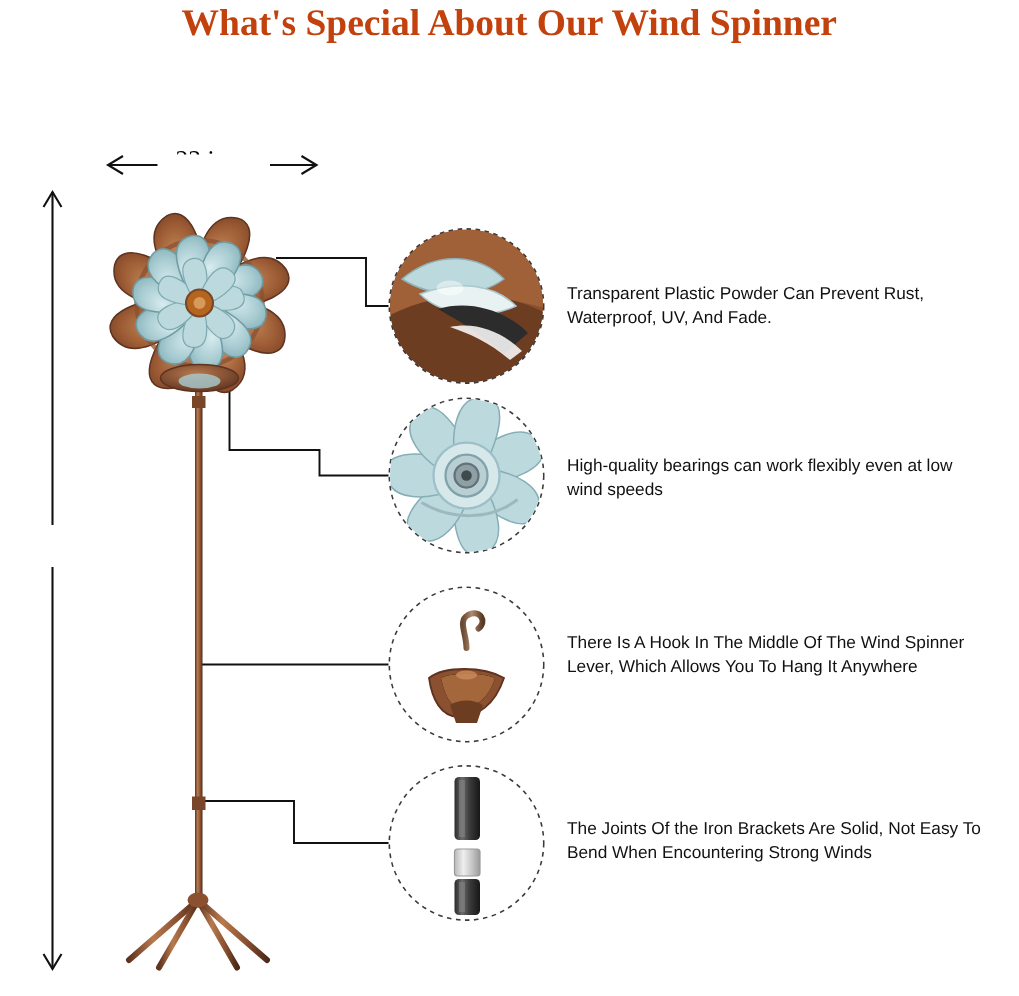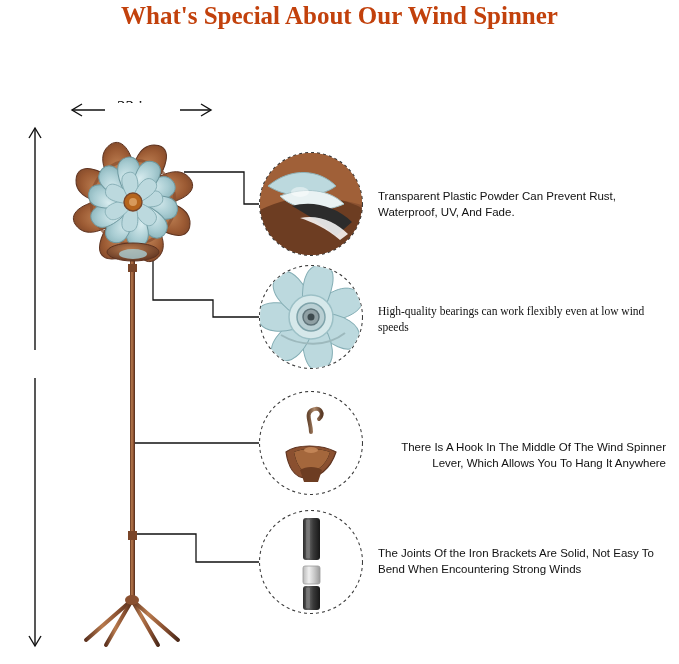--- a/index.html
+++ b/index.html
@@ -22,22 +22,22 @@
     font-size:17px;color:#000;white-space:nowrap;
   }
   #lbl-width{left:117px;top:97px;}
   #lbl-height{left:12px;top:355px;}
 
   .callout{
     position:absolute;font-family:"Liberation Sans", sans-serif;
     font-size:11.5px;line-height:16px;color:#111;
   }
   #co1{left:378px;top:188px;width:278px;}
-  #co2{left:378px;top:303px;width:272px;font-family:Liberation Serif, serif;}
-  #co3{left:378px;top:439px;width:288px;text-align:right;}
+  #co2{left:378px;top:303px;width:272px;}
+  #co3{left:378px;top:421px;width:288px;}
   #co4{left:378px;top:545px;width:292px;}
 </style>
 </head>
 <body>
 
 <div class="title">What's Special About Our Wind Spinner</div>
 
 <div class="dim-label" id="lbl-width">23 in</div>
 <div class="dim-label" id="lbl-height">84 in</div>
 

